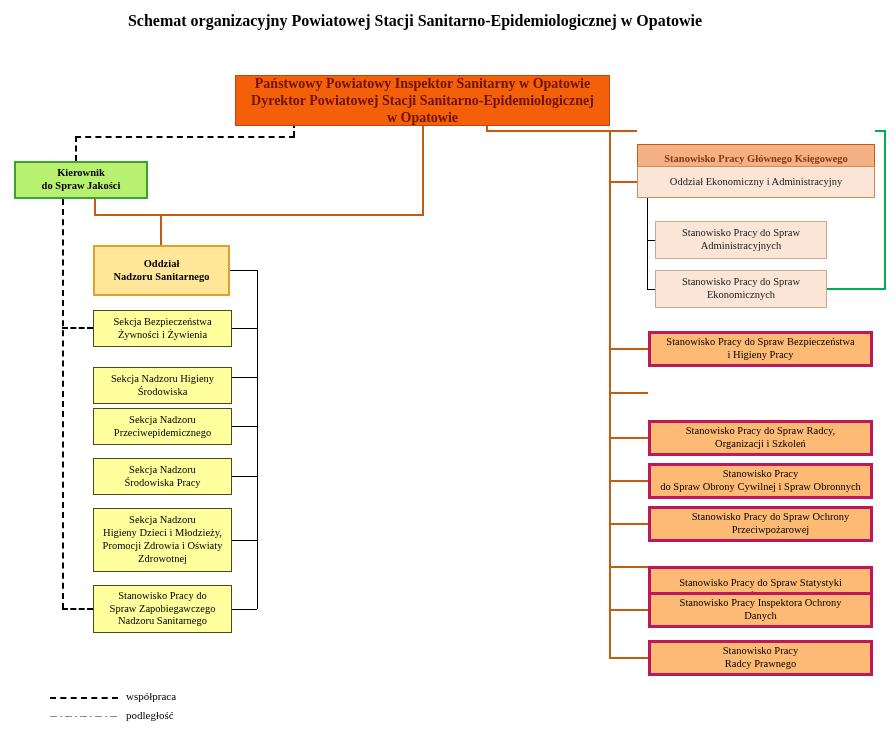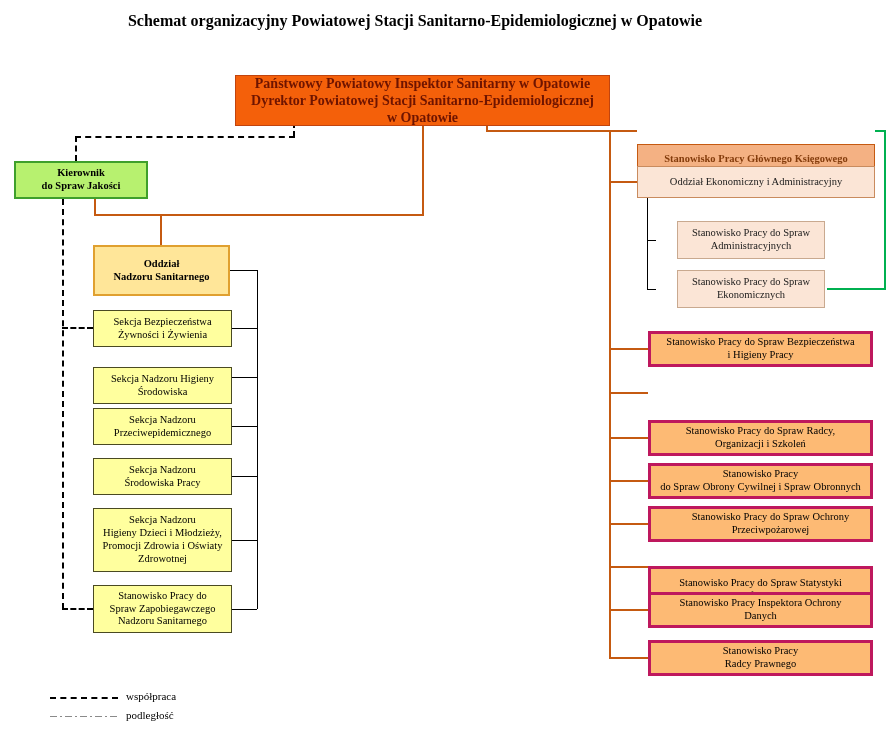--- a/index.html
+++ b/index.html
@@ -24,21 +24,21 @@
   .chief-accountant{
     left:637px;top:116px;width:238px;height:31px;
     background:#F4B183;border:1px solid #C55A11;color:#843C0C;font-weight:bold;margin-top:28px;
   }
   .econ-dept{
     left:637px;top:166px;width:238px;height:32px;
     background:#FBE5D6;border:1px solid #C98B5E;color:#1a1a1a;
   }
   .sub-peach{
     background:#FBE5D6;border:1px solid #C9A98F;color:#1a1a1a;
-    left:655px;width:148px;height:38px;margin-left:22px;
+    left:655px;width:172px;height:38px;
   }
   .quality{
     left:14px;top:161px;width:134px;height:38px;
     background:#B7F16F;border:2px solid #3FA02C;font-weight:bold;
   }
   .sanitary-dept{
     left:93px;top:245px;width:137px;height:51px;
     background:#FFE699;border:2px solid #E0A030;font-weight:bold;
   }
   .yellow{left:93px;width:139px;background:#FFFF9E;border:1px solid #4a4a22;}

